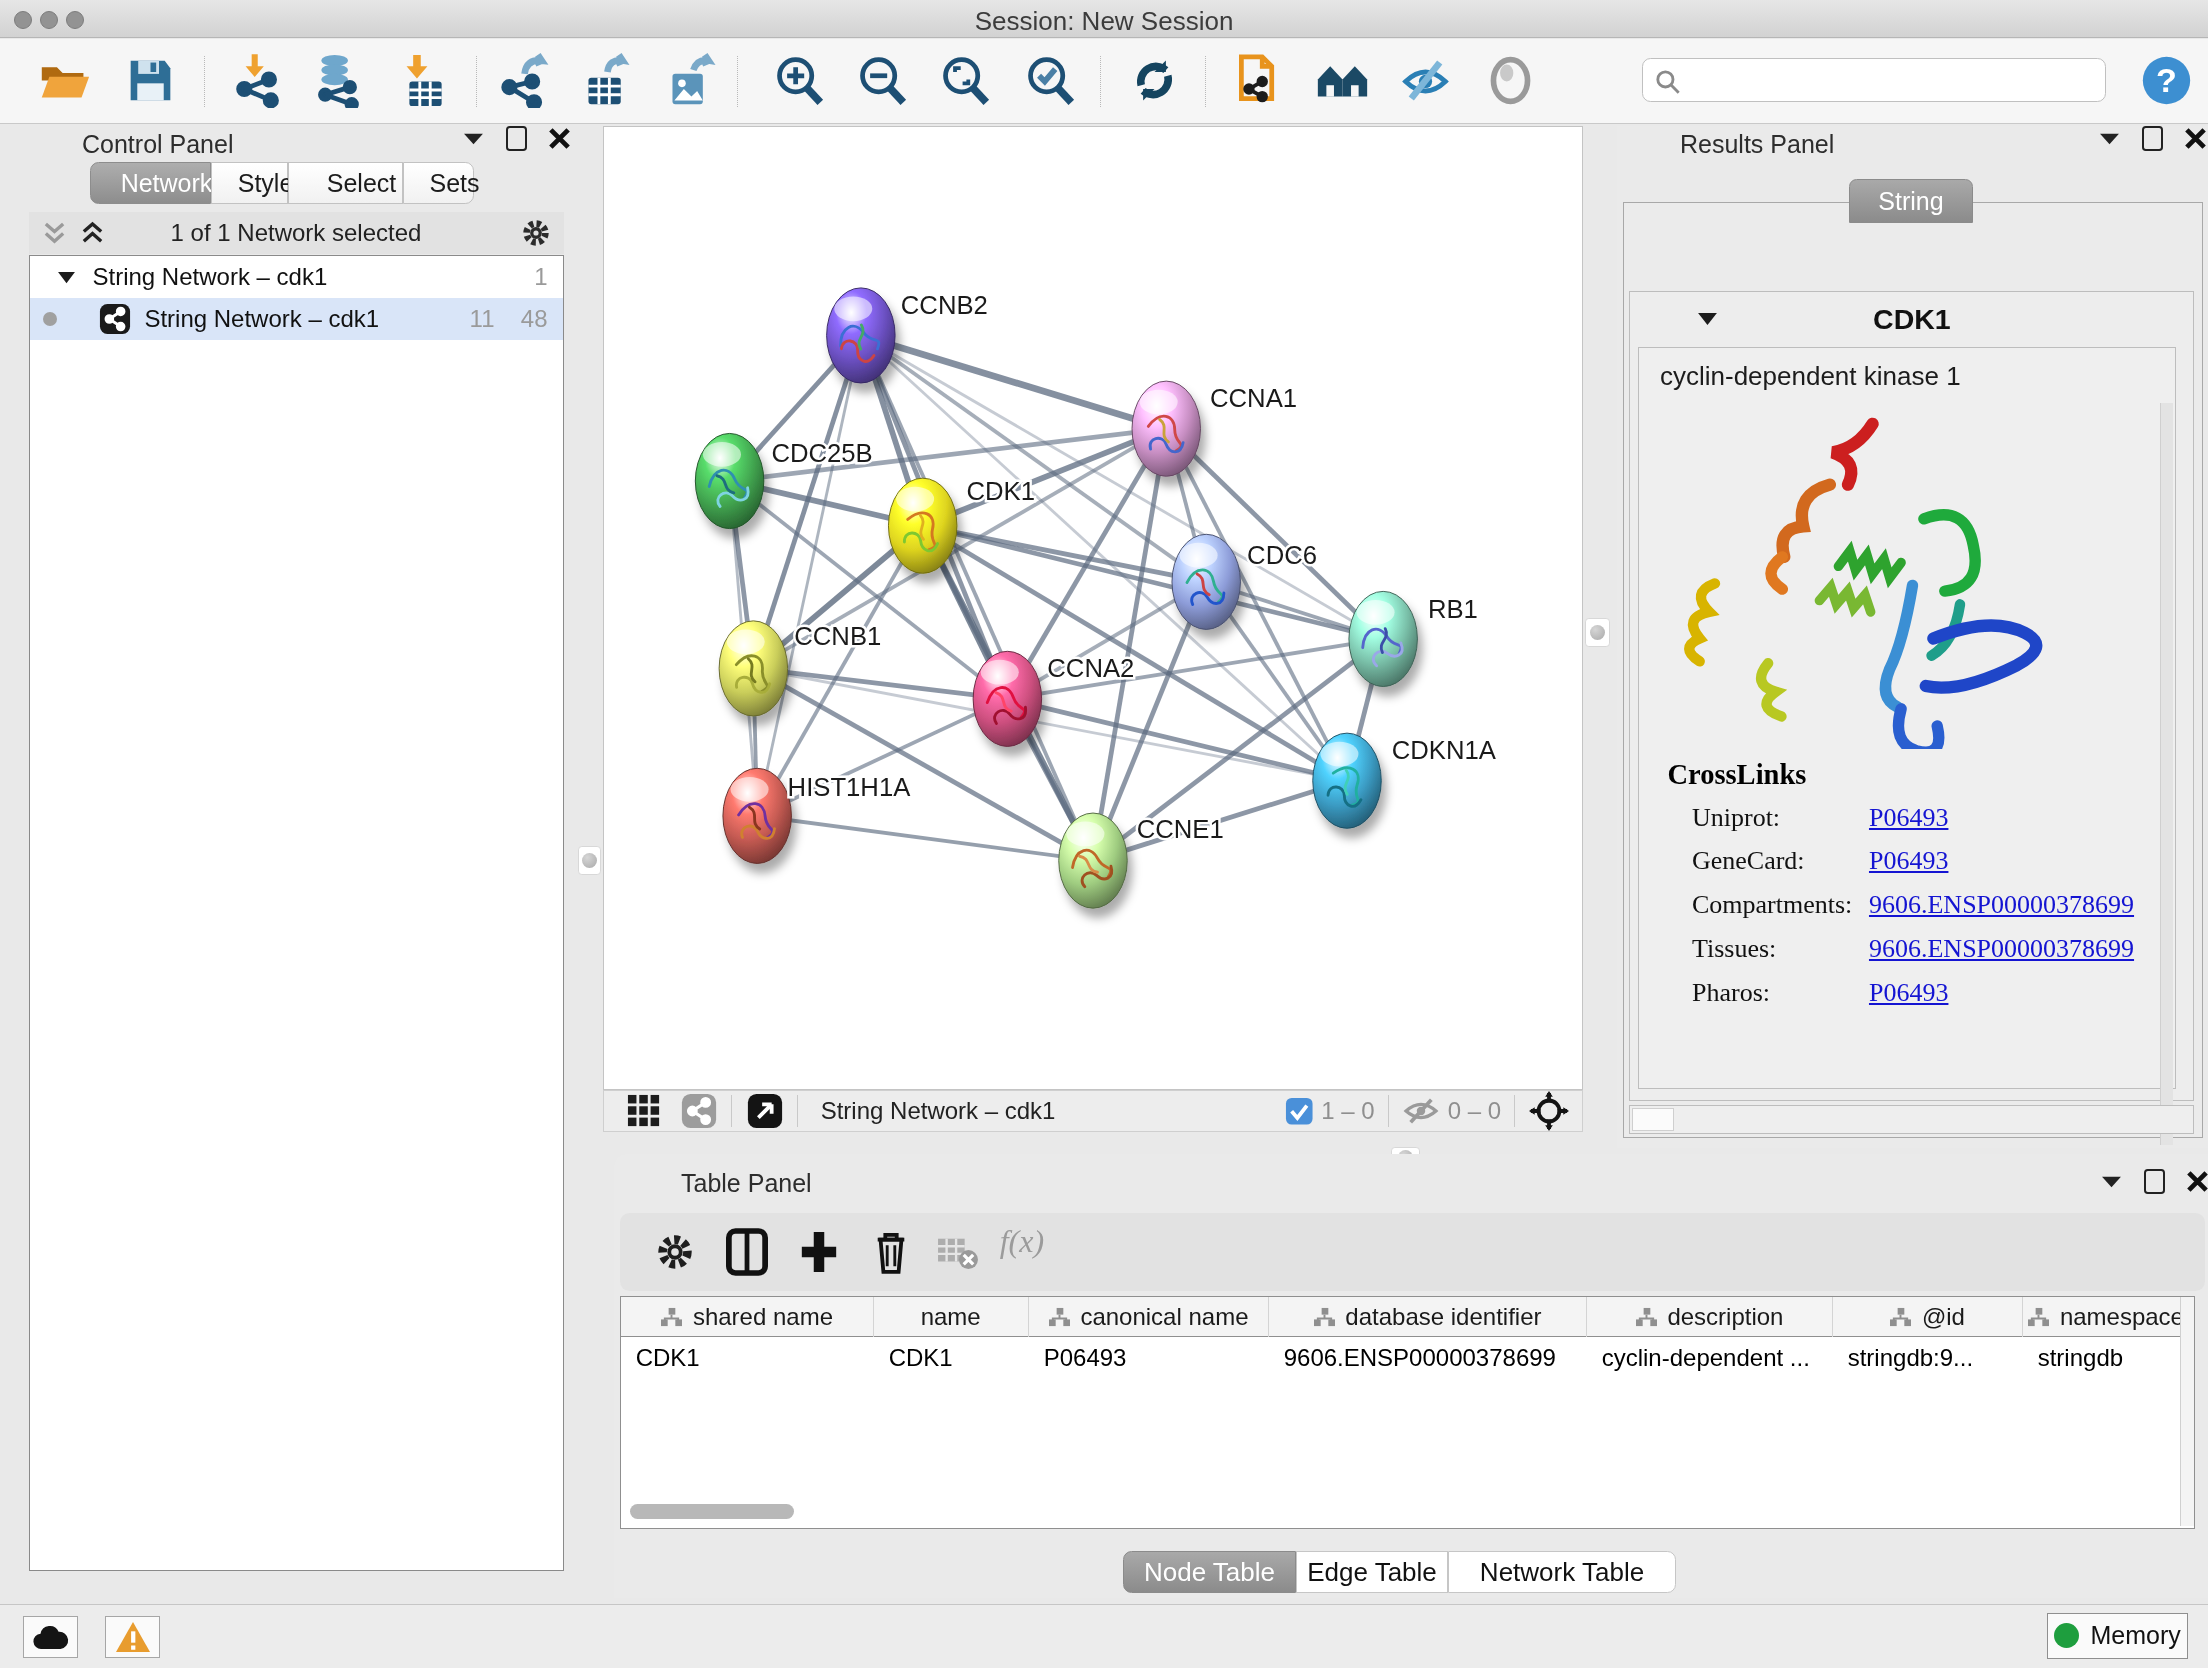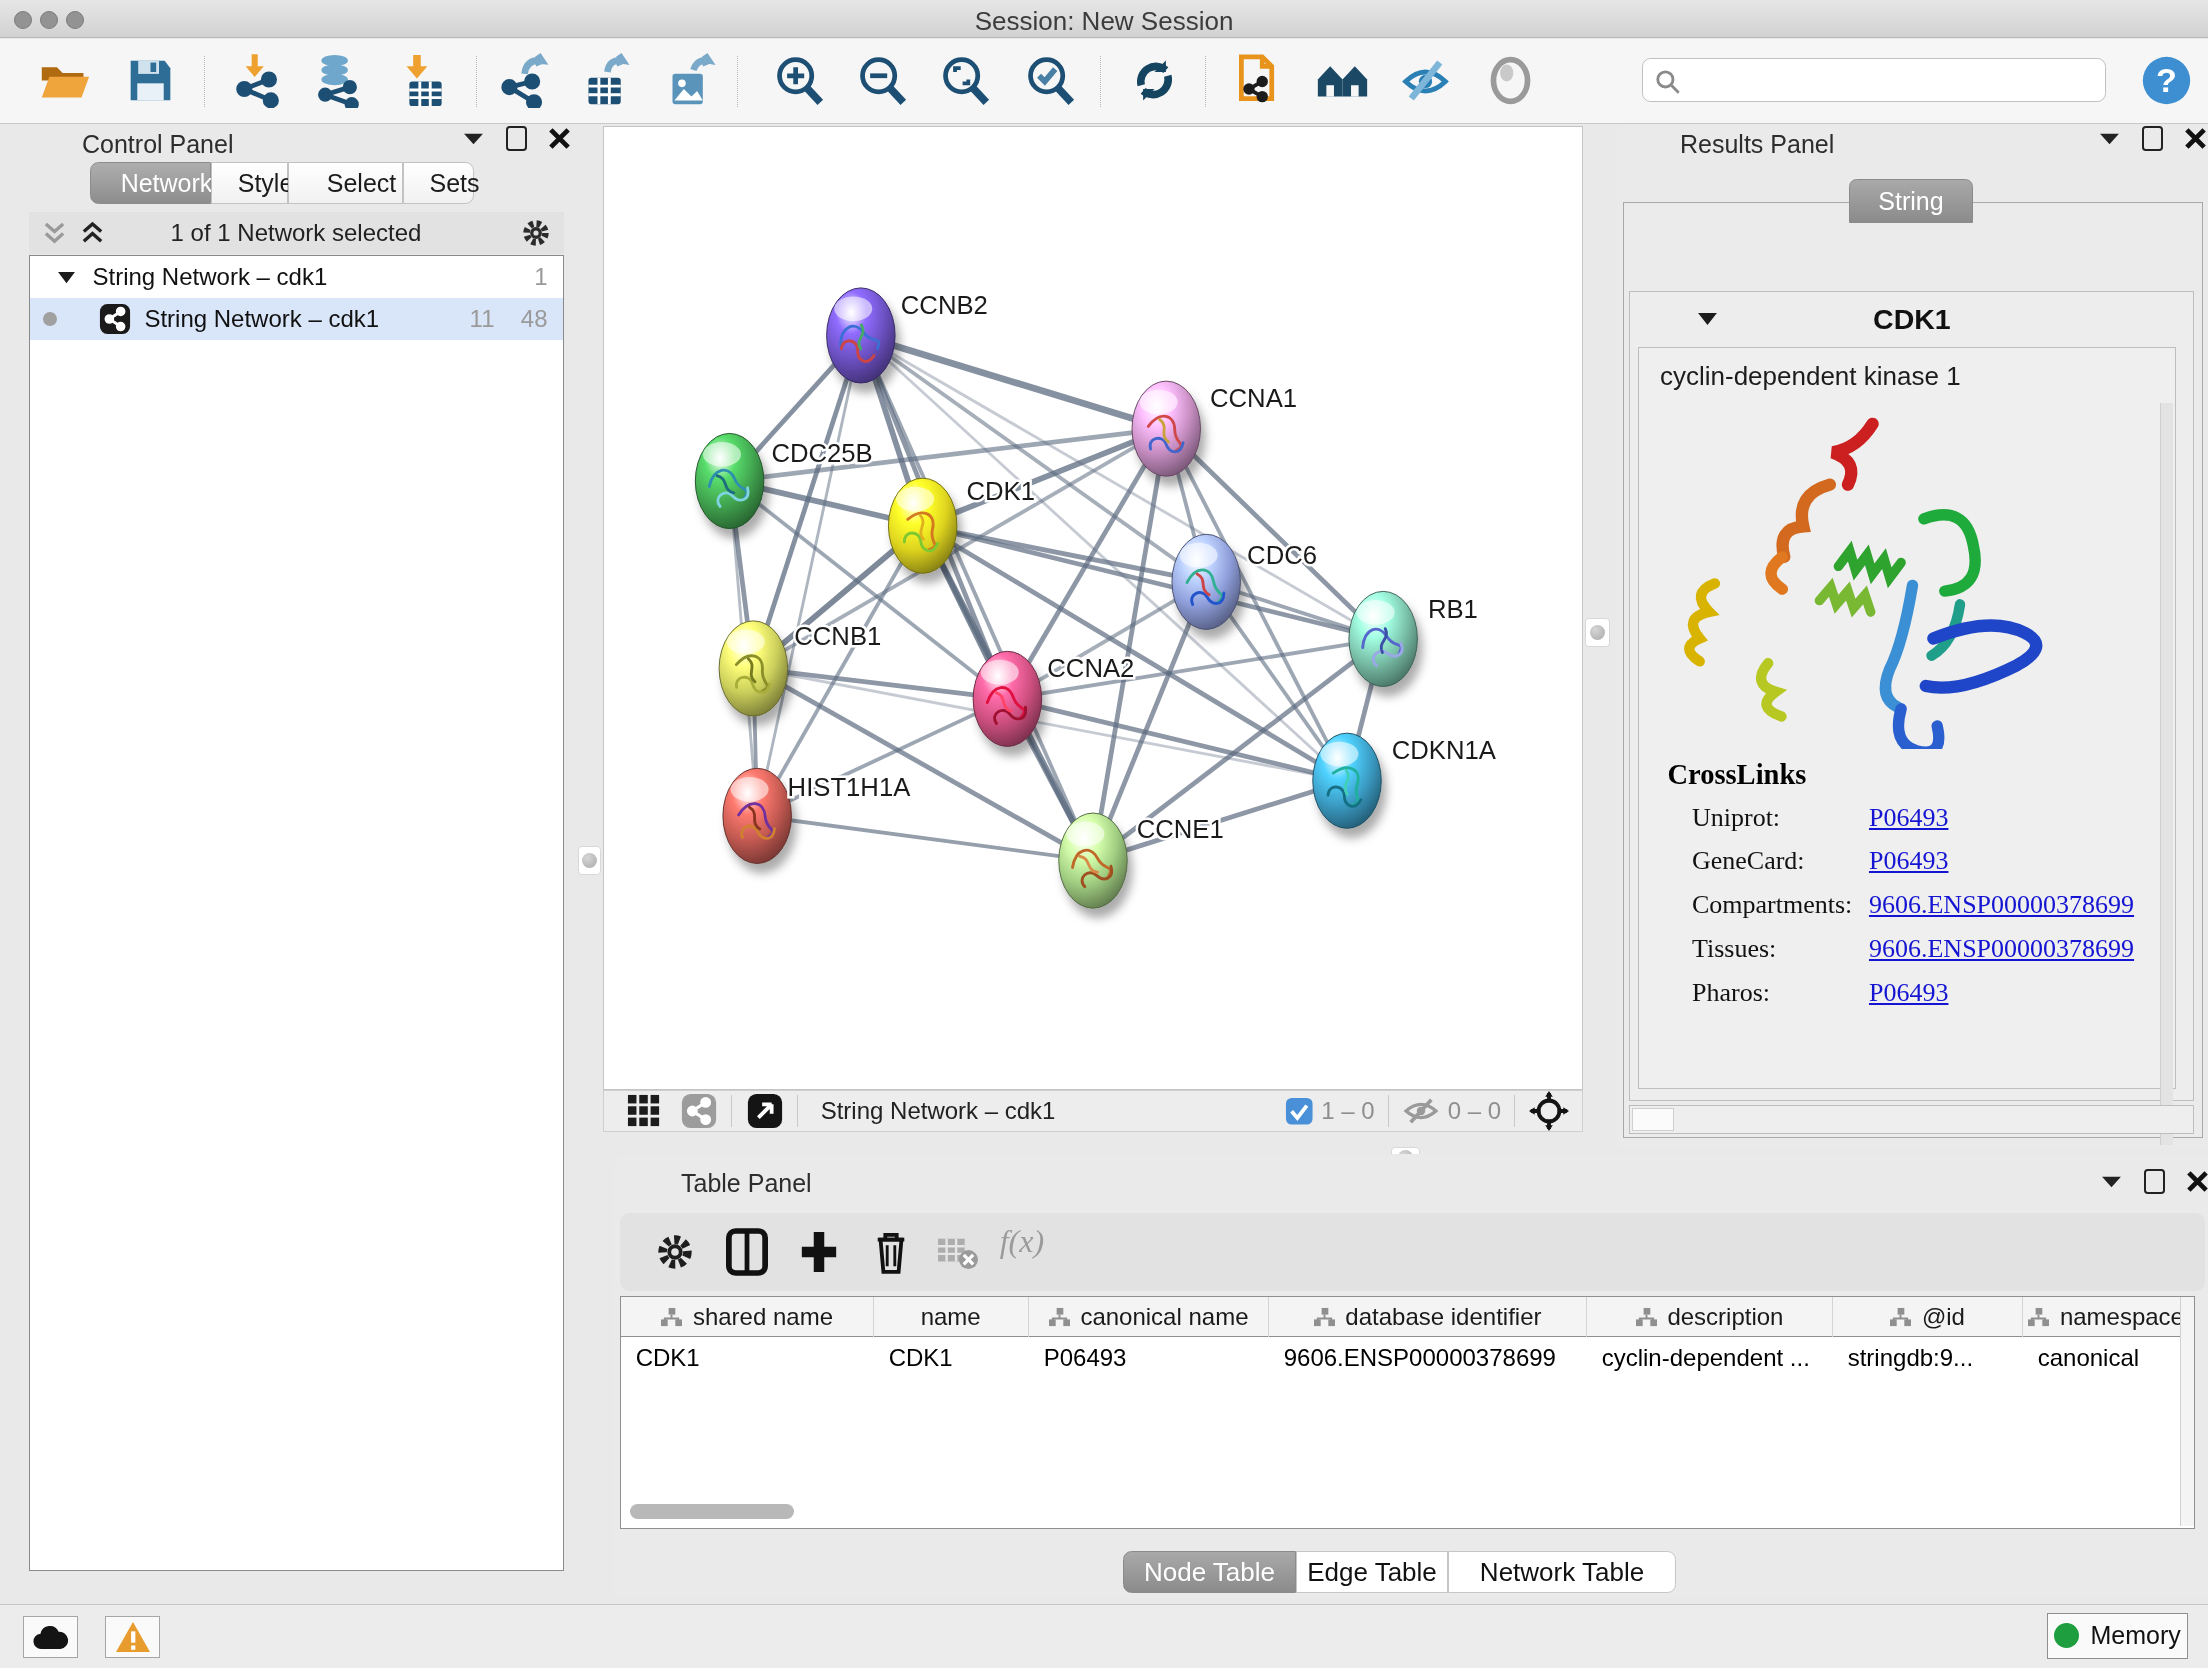--- a/index.html
+++ b/index.html
@@ -825,21 +825,21 @@
           <span>namespace</span>
         </div>
       </div>
     <div id="trow">
         <div class="td" style="width: 253px;">CDK1</div>
         <div class="td" style="width: 155px;">CDK1</div>
         <div class="td" style="width: 240px;">P06493</div>
         <div class="td" style="width: 318px;">9606.ENSP00000378699</div>
         <div class="td" style="width: 246px;">cyclin-dependent ...</div>
         <div class="td" style="width: 190px;">stringdb:9...</div>
-        <div class="td" style="width: 167px;">canonical</div>
+        <div class="td" style="width: 167px;">stringdb</div>
       </div>
     <div id="t-vscroll"></div>
     <div id="t-hscroll">
         <i></i>
       </div>
   </div>
 
   <div class="bt-tab sel" style="left:509px; width:173px; border-radius:8.6px 0 0 8.6px">
       <span>Node Table</span>
     </div>

